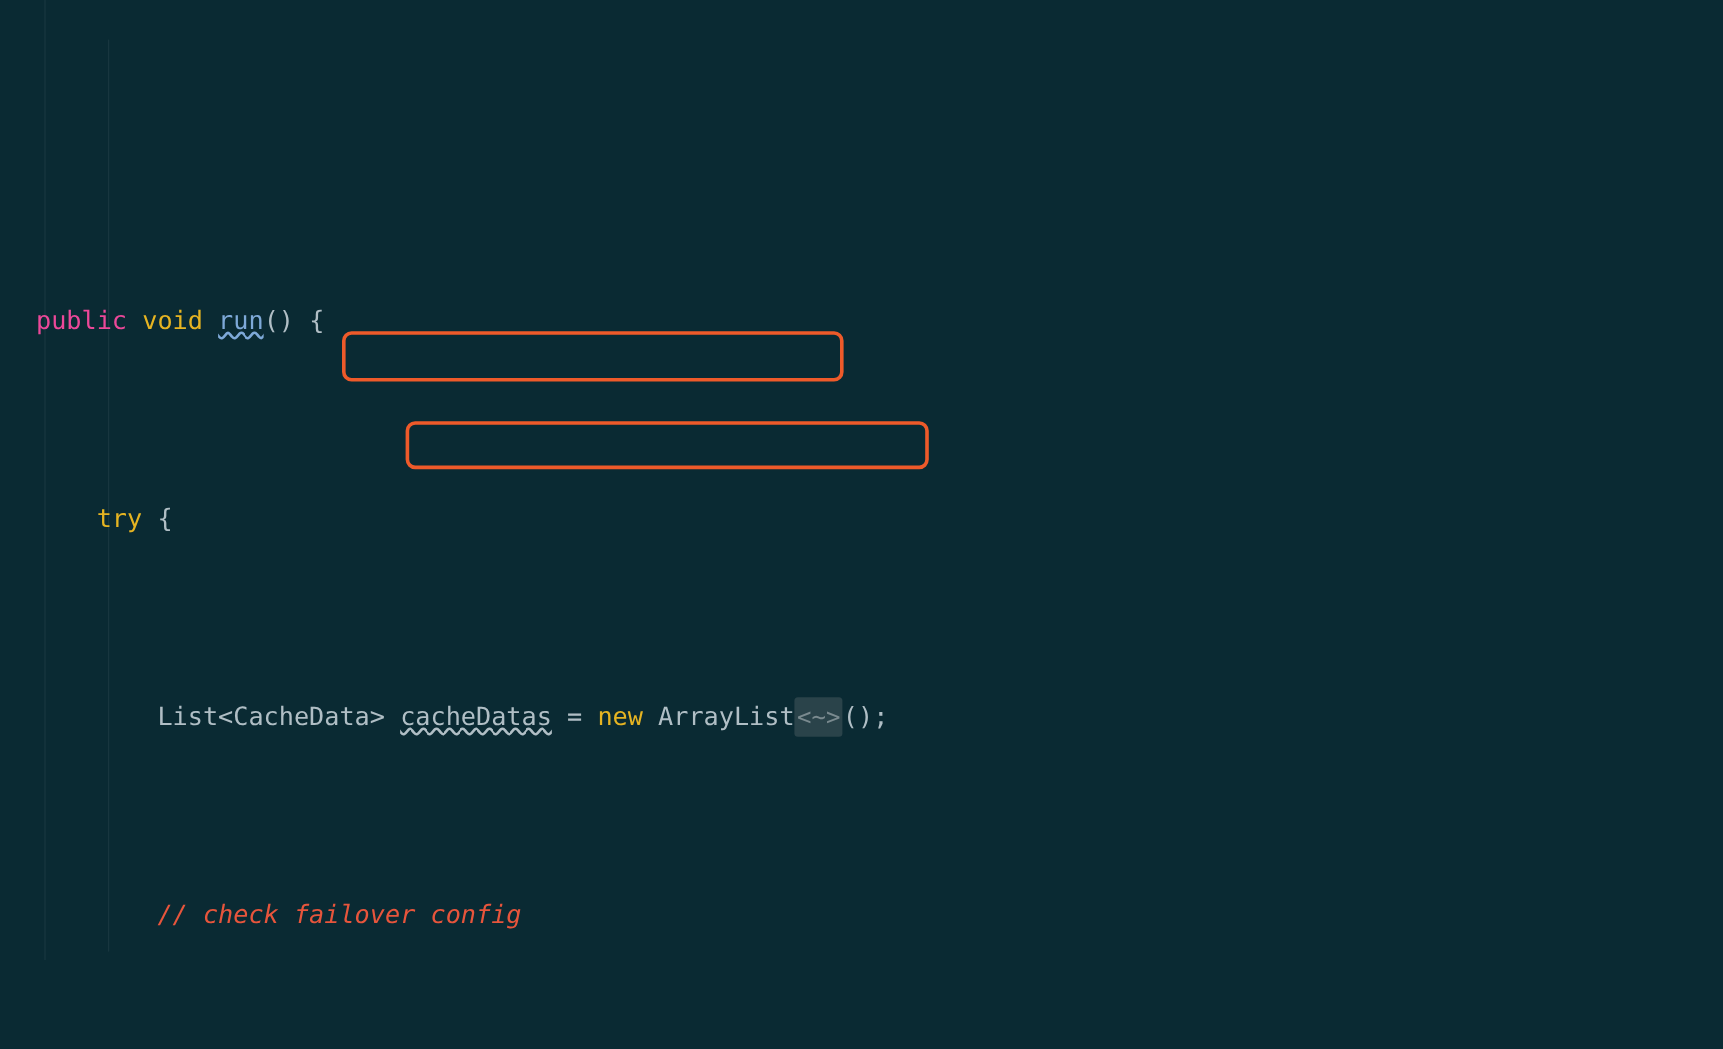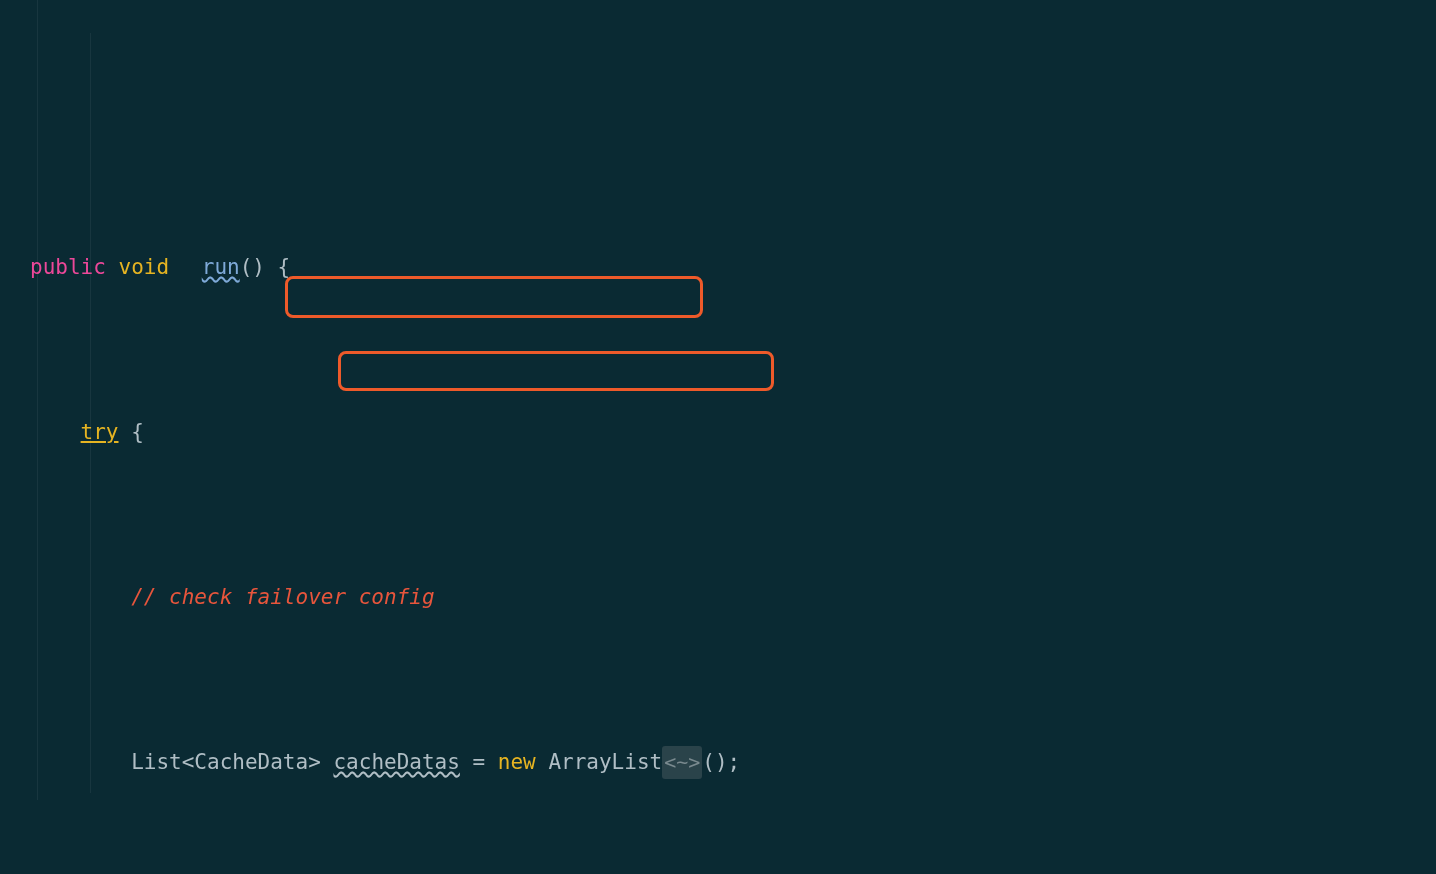--- a/index.html
+++ b/index.html
@@ -18,23 +18,23 @@
     padding: 20px 0 0 0;
     color: #b0bec5;
     white-space: pre;
   }
   .line {
     position: relative;
     padding-left: 30px;
   }
   .kw-public   { color: #ec4899; }   
   .kw-void     { color: #e6b422; }
-  .kw-try      { color: #e6b422; text-decoration: underline; }   
+  .kw-try      { color: #e6b422; }   
   .kw-new      { color: #e6b422; }
-  .ident-run   { color: #7ea9d8; text-decoration: underline wavy #7ea9d8; text-decoration-skip-ink: none; margin-left: 20px; }
+  .ident-run   { color: #7ea9d8; text-decoration: underline wavy #7ea9d8; text-decoration-skip-ink: none; }
   .ident-warn  { text-decoration: underline wavy #b0bec5; text-decoration-skip-ink: none; }
   .type        { color: #b0bec5; }
   .comment-it  { color: #9aa5ad; font-style: italic; }
   .diamond-hint {
     display: inline-block;
     background: #2a434a;
     color: #7a8a8f;
     border-radius: 3px;
     padding: 0 2px;
     font-size: 20px;
@@ -64,24 +64,24 @@
   <div class="guide" style="left:37px; height:800px;"></div>
   <div class="guide" style="left:90px; height:760px; top:33px;"></div>
 
   
   <div class="line"><span class="kw-public">public</span> <span class="kw-void">void</span> <span class="ident-run">run</span><span>() {</span></div>
 
   
   <div class="line">    <span class="kw-try">try</span><span> {</span></div>
 
   
-  <div class="line">        <span class="comment-it" style="color:#e7553c;">// check failover config</span></div>
+  <div class="line">        <span class="type">List&lt;CacheData&gt; </span><span class="ident-warn">cacheDatas</span><span> = </span><span class="kw-new">new</span><span> ArrayList</span><span class="diamond-hint">&lt;~&gt;</span><span>();</span></div>
 
   
-  <div class="line">        <span class="type">List&lt;CacheData&gt; </span><span class="ident-warn">cacheDatas</span><span> = </span><span class="kw-new">new</span><span> ArrayList</span><span class="diamond-hint">&lt;~&gt;</span><span>();</span></div>
+  <div class="line">        <span class="comment-it" style="color:#e7553c;">// check failover config</span></div>
 
   
   
 
   
   
 
   
   
 

